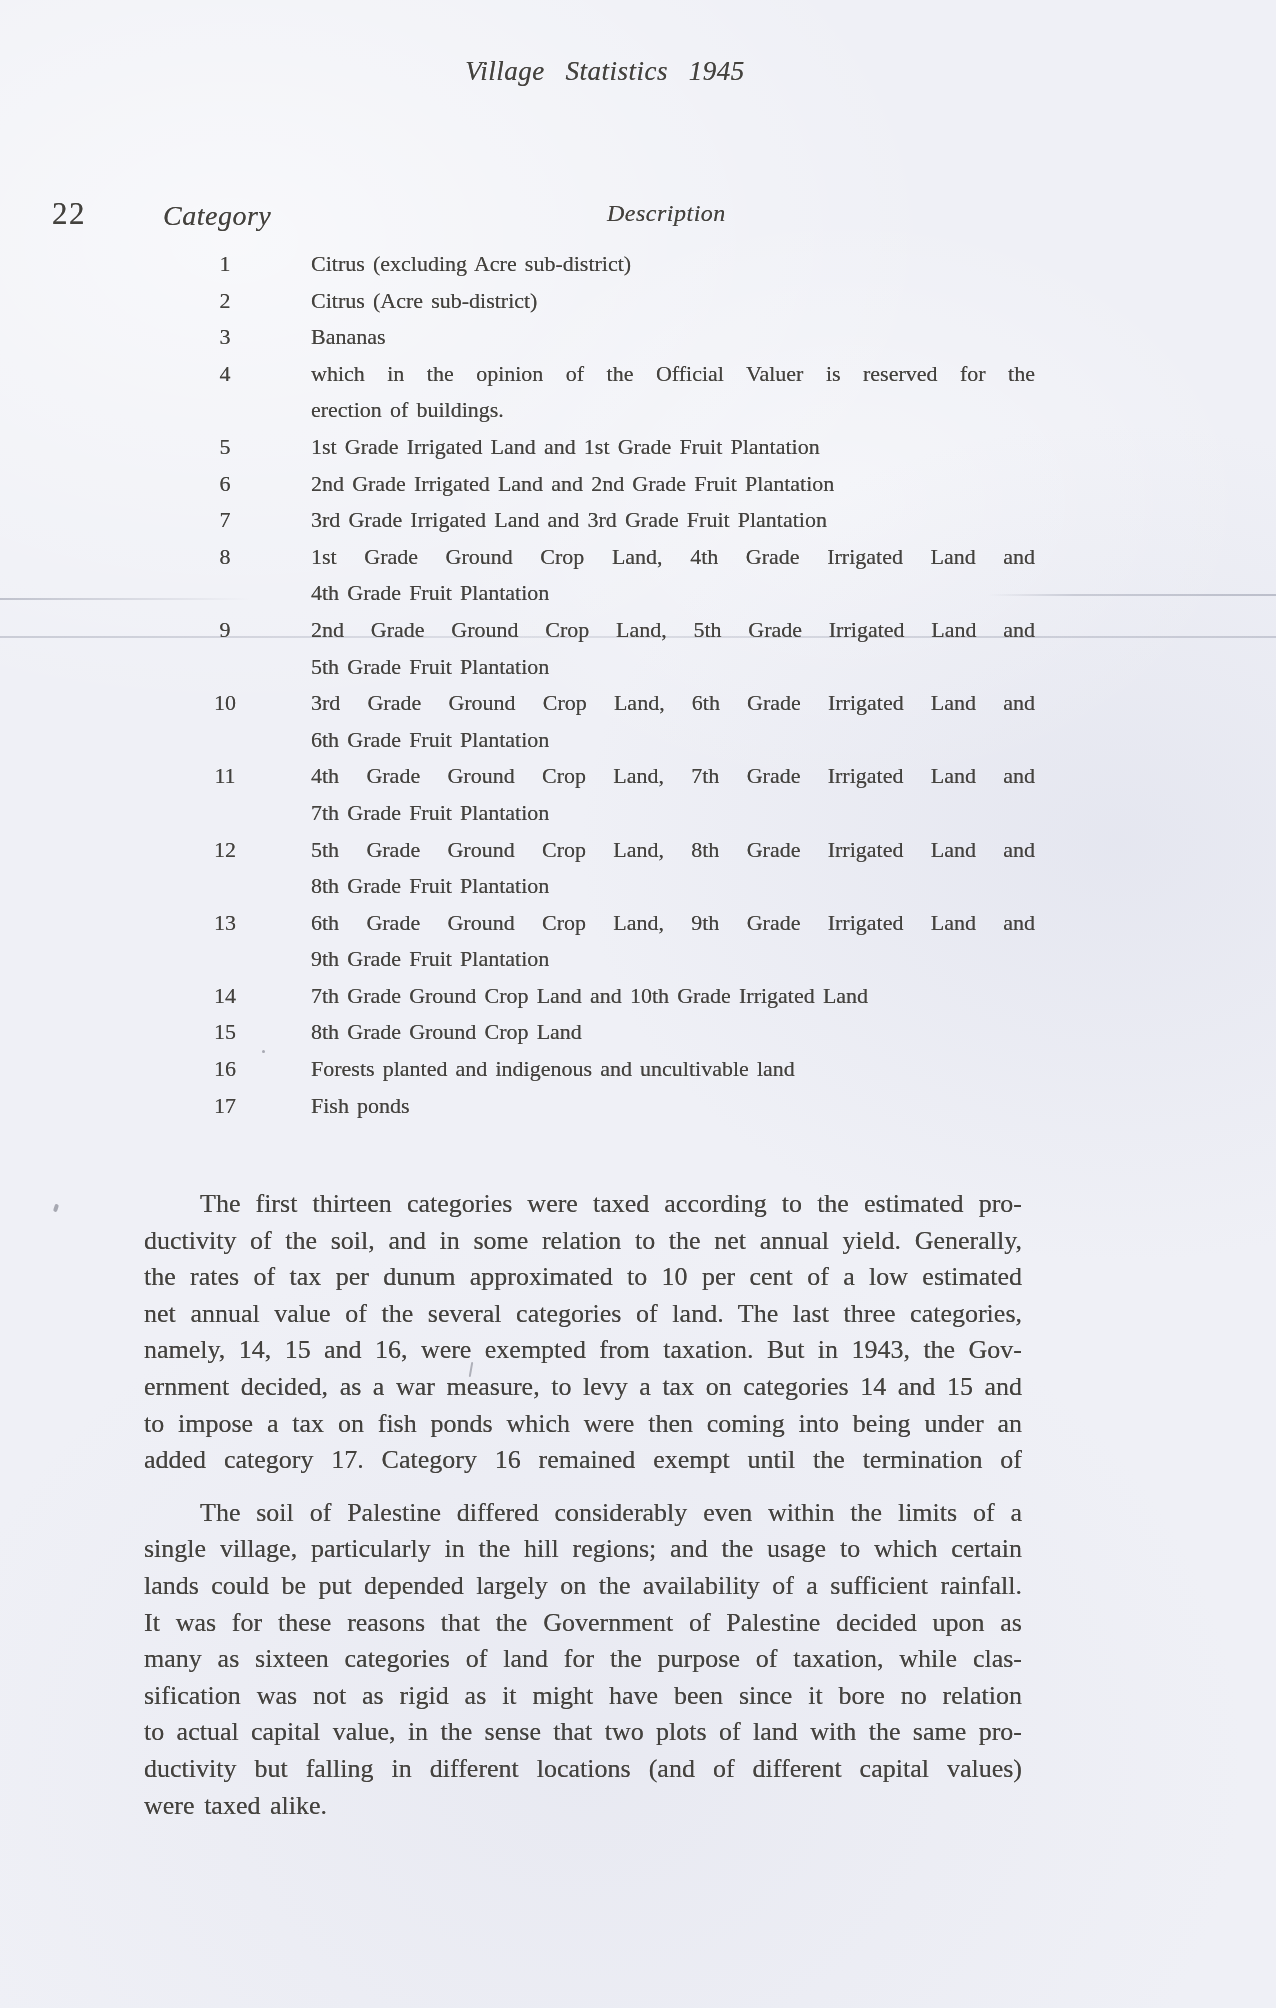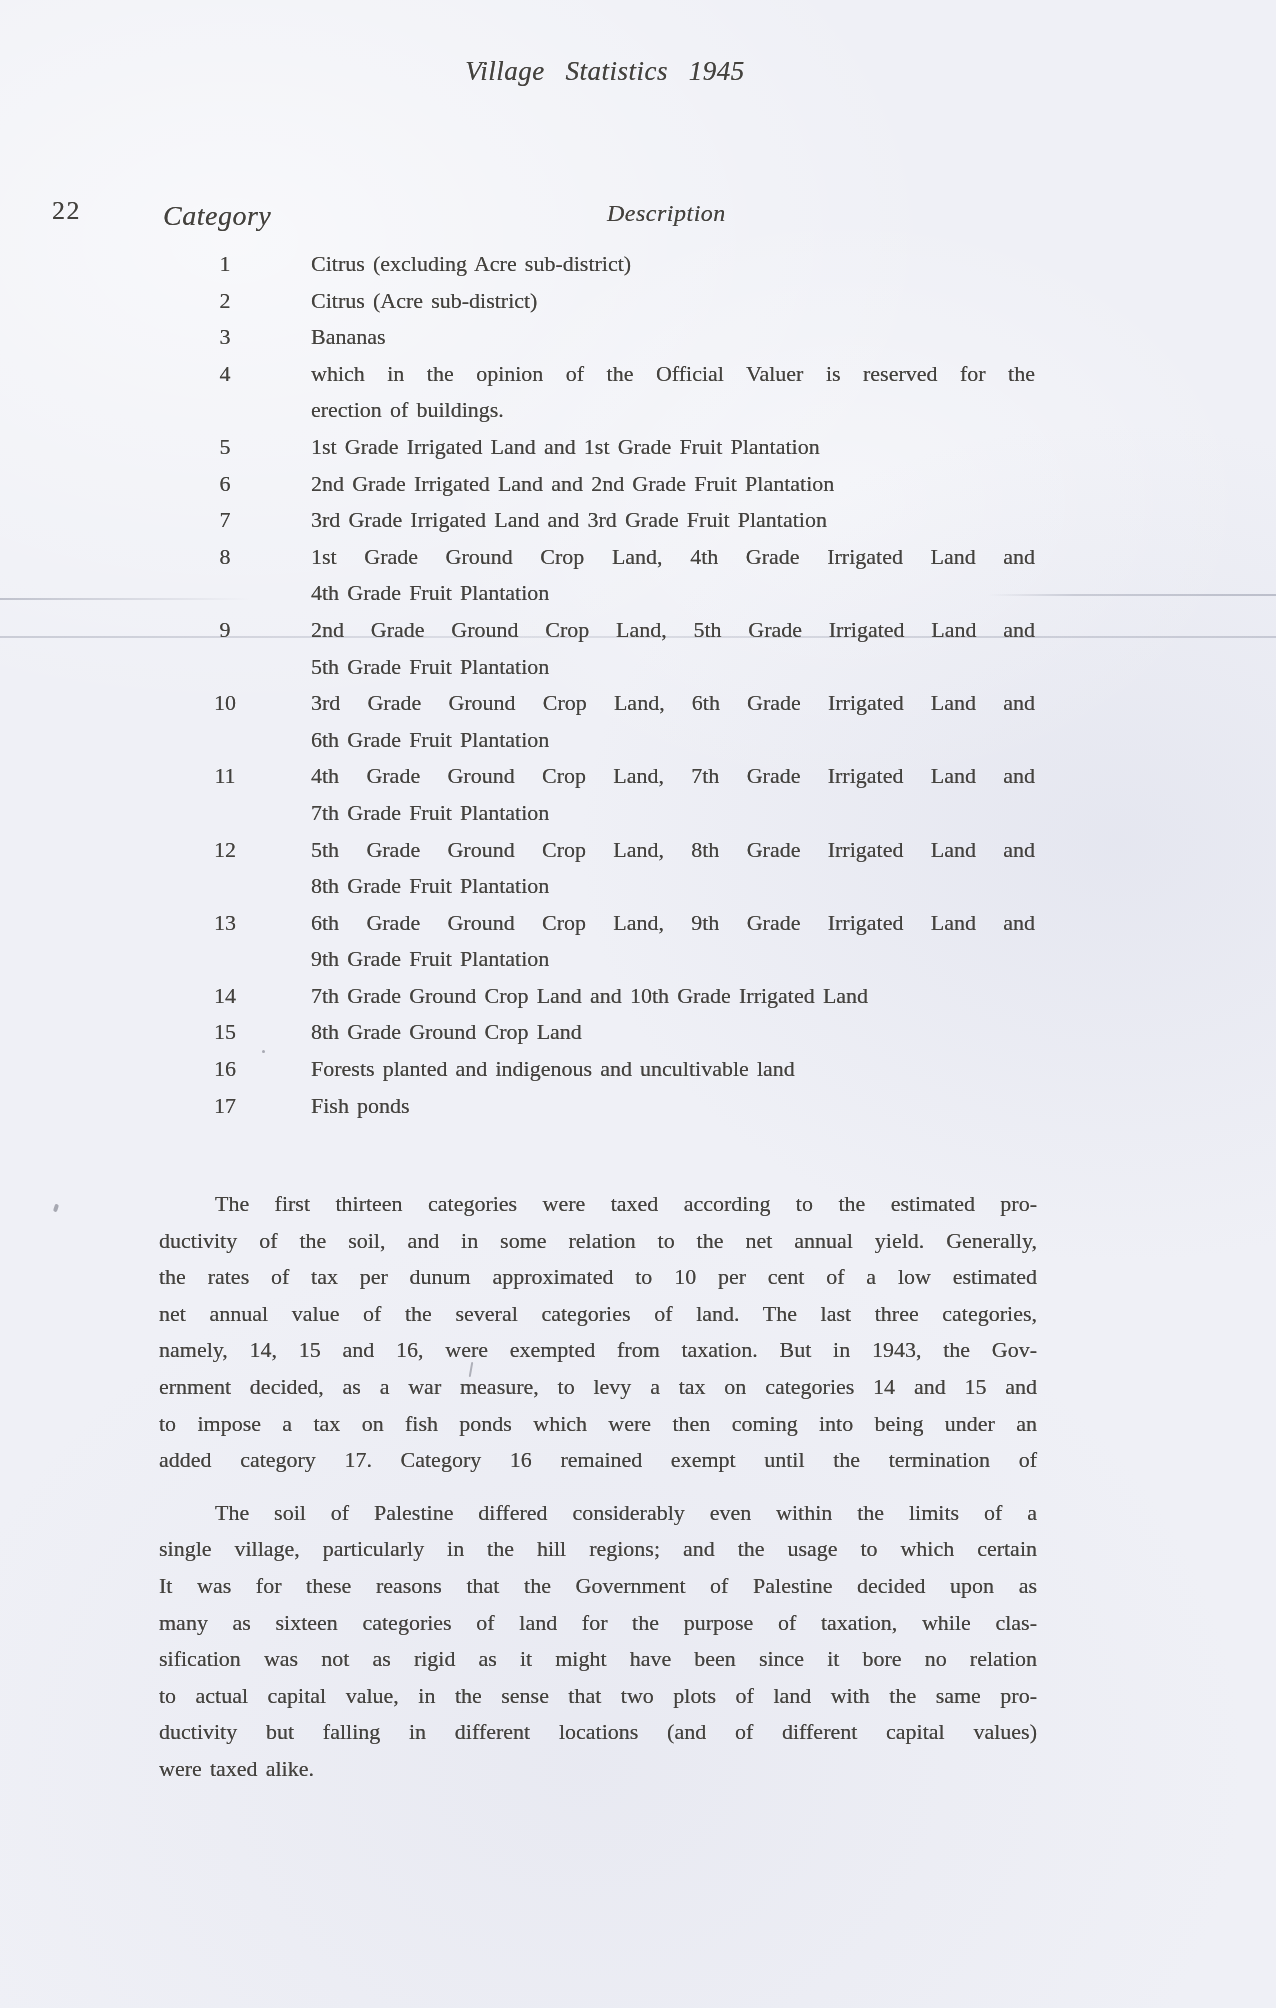--- a/index.html
+++ b/index.html
@@ -18,32 +18,32 @@
       #eff0f6;
     padding-left: 25px;
   }
   .ink { text-shadow:0 0 0.6px rgba(68,66,62,0.75); }
 
   .title {
     position:absolute; top:56px; left:0; width:1210px;
     text-align:center; font-style:italic; font-size:27px;
     word-spacing:0.5em; letter-spacing:0.5px;
   }
-  .pageno { position:absolute; left:52px; top:196px; font-size:26px; letter-spacing:1.5px; }
+  .pageno { position:absolute; left:52px; top:196px; font-size:31px; letter-spacing:1.5px; }
   .cathead { position:absolute; left:163px; top:200px; font-style:italic; font-size:28px; letter-spacing:0.5px; }
   .deschead { position:absolute; left:607px; top:200px; font-style:italic; font-size:24px; letter-spacing:0.5px; }
 
   .table { position:absolute; left:190px; top:246px; width:845px; font-size:22px; line-height:36.6px; }
   .trow { display:flex; align-items:flex-start; }
   .tnum { width:70px; text-align:center; flex:none; }
   .tdesc { width:724px; margin-left:51px; flex:none; word-spacing:0.12em; }
 
   .jline { text-align:justify; text-justify:inter-word; text-align-last:justify; }
 
-  .paras { position:absolute; left:159px; top:1186px; width:878px; font-size:22px; line-height:36.6px; word-spacing:0.12em; }
+  .paras { position:absolute; left:144px; top:1186px; width:878px; font-size:26px; line-height:36.6px; word-spacing:0.12em; }
   .para + .para { margin-top:16px; }
   .pline.indent { padding-left:56px; }
 
   
   .scratch-a { position:absolute; left:0; top:598px; width:250px; height:2px;
     background:linear-gradient(90deg, rgba(110,115,135,.38), rgba(110,115,135,.12) 70%, rgba(110,115,135,0)); }
   .scratch-c { position:absolute; left:988px; top:594px; width:288px; height:2px;
     background:linear-gradient(90deg, rgba(110,115,135,0), rgba(110,115,135,.28) 30%, rgba(110,115,135,.38)); }
   .scratch-b { position:absolute; left:0; top:636px; width:1276px; height:2px;
     background:linear-gradient(90deg, rgba(115,120,140,.30), rgba(115,120,140,.16) 40%, rgba(115,120,140,.30)); }
@@ -190,20 +190,21 @@
         <div class="pline jline">the rates of tax per dunum approximated to 10 per cent of a low estimated</div>
         <div class="pline jline">net annual value of the several categories of land. The last three categories,</div>
         <div class="pline jline">namely, 14, 15 and 16, were exempted from taxation. But in 1943, the Gov-</div>
         <div class="pline jline">ernment decided, as a war measure, to levy a tax on categories 14 and 15 and</div>
         <div class="pline jline">to impose a tax on fish ponds which were then coming into being under an</div>
         <div class="pline jline">added category 17. Category 16 remained exempt until the termination of</div>
       </div>
       <div class="para">
         <div class="pline indent jline">The soil of Palestine differed considerably even within the limits of a</div>
         <div class="pline jline">single village, particularly in the hill regions; and the usage to which certain</div>
+        <div class="pline jline">lands could be put depended largely on the availability of a sufficient rainfall.</div>
         <div class="pline jline">It was for these reasons that the Government of Palestine decided upon as</div>
         <div class="pline jline">many as sixteen categories of land for the purpose of taxation, while clas-</div>
         <div class="pline jline">sification was not as rigid as it might have been since it bore no relation</div>
         <div class="pline jline">to actual capital value, in the sense that two plots of land with the same pro-</div>
         <div class="pline jline">ductivity but falling in different locations (and of different capital values)</div>
         <div class="pline">were taxed alike.</div>
       </div>
     </div>
 
 </div>

